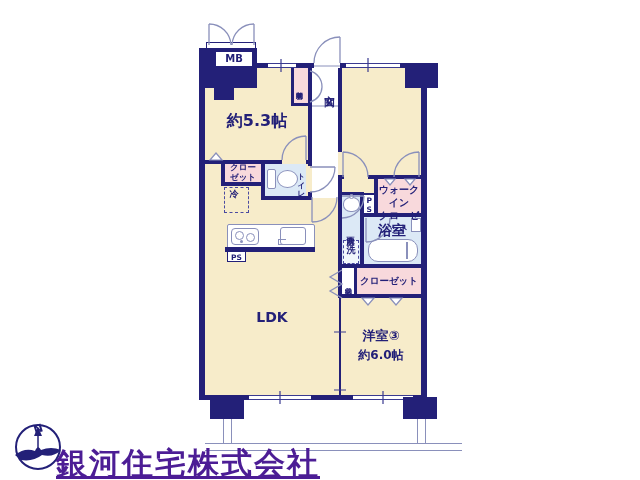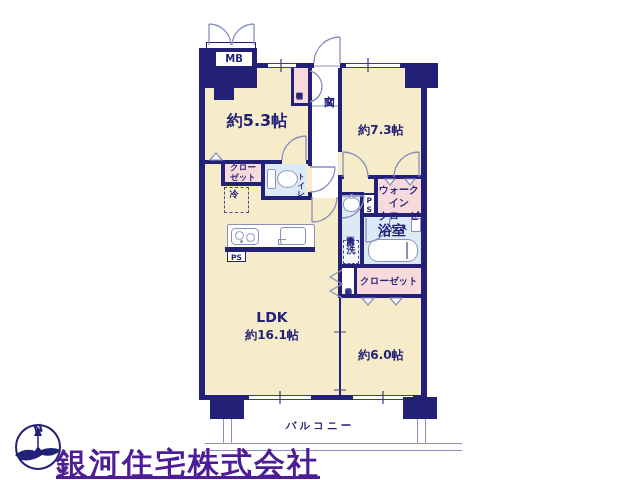--- a/index.html
+++ b/index.html
@@ -160,42 +160,40 @@
     </g>
     <g stroke="#3a3a90" stroke-width="1.2" fill="none">
       <path d="M334,332 L346,332 M334,390 L346,390"></path>
 
       <path d="M281,59 L281,72 M368,58 L368,72 M280,391 L280,404 M383,391 L383,404"></path>
     </g>
   </svg>
 
   <div class="lbl" style="left:205px;top:111px;width:104px;font-size:16px;">約5.3帖</div>
 
-  <div class="lbl" style="left:340px;top:123px;width:82px;font-size:12px;">約7.3帖</div>
-
+
+  <div class="lbl" style="left:340px;top:328px;width:82px;font-size:13px;">洋室③</div>
   <div class="lbl" style="left:340px;top:348px;width:82px;font-size:12px;">約6.0帖</div>
 
   <div class="lbl" style="left:205px;top:308px;width:134px;font-size:14px;">LDK</div>
-  <div class="lbl" style="left:205px;top:328px;width:134px;font-size:12px;">約16.1帖</div>
 
   <div class="lbl vert" style="left:323px;top:72px;height:34px;font-size:10px;">玄関</div>
   <div class="lbl vert" style="left:295px;top:70px;height:34px;font-size:6.5px;letter-spacing:0;">玄関収納</div>
   <div class="lbl pre" style="left:225px;top:163px;width:36px;font-size:8.5px;line-height:1.15;text-align:center;">クロー
 ゼット</div>
   <div class="lbl" style="left:226px;top:189px;width:16px;font-size:9px;">冷</div>
   <div class="lbl vert" style="left:296px;top:166px;height:30px;font-size:7.5px;letter-spacing:0;">トイレ</div>
   <div class="lbl pre" style="left:376px;top:183px;width:46px;font-size:10px;line-height:1.3;">ウォークイン
 クローゼット</div>
   <div class="lbl vert" style="left:364px;top:195px;height:20px;font-size:7.5px;letter-spacing:0;">PS</div>
   <div class="lbl vert" style="left:344px;top:214px;height:32px;font-size:8px;letter-spacing:0;">洗面室</div>
   <div class="lbl" style="left:343px;top:245px;width:16px;font-size:9px;">洗</div>
   <div class="lbl" style="left:370px;top:221px;width:44px;font-size:14px;">浴室</div>
   <div class="lbl vert" style="left:343px;top:271px;height:22px;font-size:7px;letter-spacing:0;">収納</div>
   <div class="lbl" style="left:357px;top:275px;width:64px;font-size:9.5px;">クローゼット</div>
-  <div class="lbl" style="left:240px;top:419px;width:160px;font-size:10.5px;letter-spacing:3px;">バルコニー</div>
 
   <svg width="52" height="56" viewBox="0 0 52 56" style="left:13px;top:419px;">
     <circle cx="25" cy="28" r="22" fill="none" stroke="#232078" stroke-width="2"></circle>
     <text x="21" y="15" font-size="11" font-weight="bold" fill="#232078" font-family="DejaVu Sans, sans-serif" transform="rotate(-18 21 12)">N</text>
     <path d="M25,8 L21,17 L29,17 Z" fill="#232078"></path>
     <path d="M25,15 L25,38" stroke="#232078" stroke-width="1.5"></path>
     <path d="M2,36 Q12,28 22,32 Q25,25 28,31 Q38,27 48,31 Q40,39 29,36 Q20,43 8,41 Z" fill="#232078"></path>
   </svg>
 
   <div class="watermark" style="left:56px;top:443px;">銀河住宅株式会社</div>

